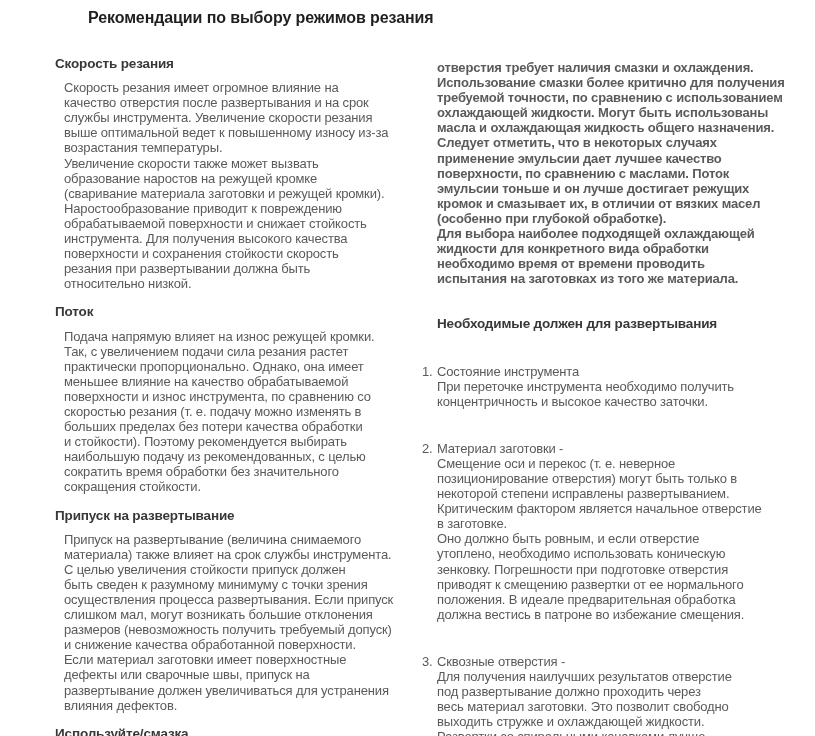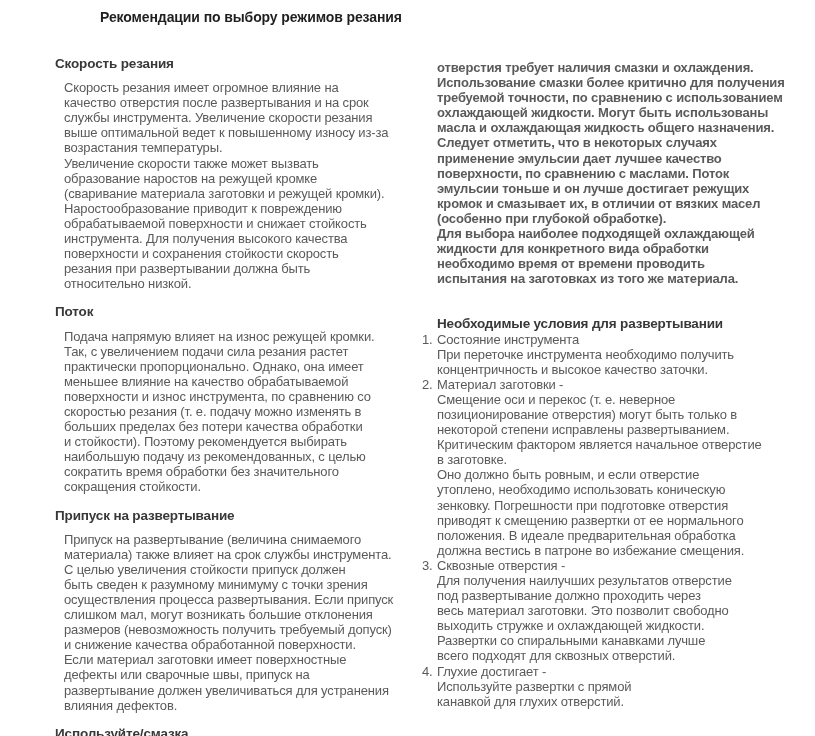--- a/index.html
+++ b/index.html
@@ -10,23 +10,23 @@
   .page {
     position: relative;
     width: 815px;
     height: 736px;
     background: #ffffff;
     font-family: "Liberation Sans", sans-serif;
     overflow: hidden;
   }
   .doc-title {
     position: absolute;
-    left: 100px;
+    left: 88px;
     top: 9px;
-    font-size: 14px;
+    font-size: 16px;
     font-weight: bold;
     color: #1f1f1f;
     letter-spacing: -0.1px;
     white-space: nowrap;
   }
   .col {
     position: absolute;
     top: 56px;
     font-size: 13px;
     line-height: 15.1px;
@@ -63,20 +63,21 @@
   }
   .numbered-list { margin: 0; }
   .list-item { position: relative; }
   .item-number {
     position: absolute;
     left: -15px;
     top: 0;
   }
   .item-text {
     white-space: pre-line;
+    margin-top: 32px;
   }
 </style>
 </head>
 <body>
 
 <div class="page">
 
   <div class="doc-title">Рекомендации по выбору режимов резания</div>
 
   <div class="col col-left">
@@ -148,21 +149,21 @@
 применение эмульсии дает лучшее качество
 поверхности, по сравнению с маслами. Поток
 эмульсии тоньше и он лучше достигает режущих
 кромок и смазывает их, в отличии от вязких масел
 (особенно при глубокой обработке).
 Для выбора наиболее подходящей охлаждающей
 жидкости для конкретного вида обработки
 необходимо время от времени проводить
 испытания на заготовках из того же материала.</div>
 
-    <div class="conditions-heading">Необходимые условия для развертывании</div>
+    <div class="conditions-heading">Необходимые должен для развертывания</div>
 
 
     <div class="numbered-list">
 
       <div class="list-item">
         <span class="item-number">1.</span>
         <div class="item-text">Состояние инструмента
 При переточке инструмента необходимо получить
 концентричность и высокое качество заточки.</div>
       </div>

